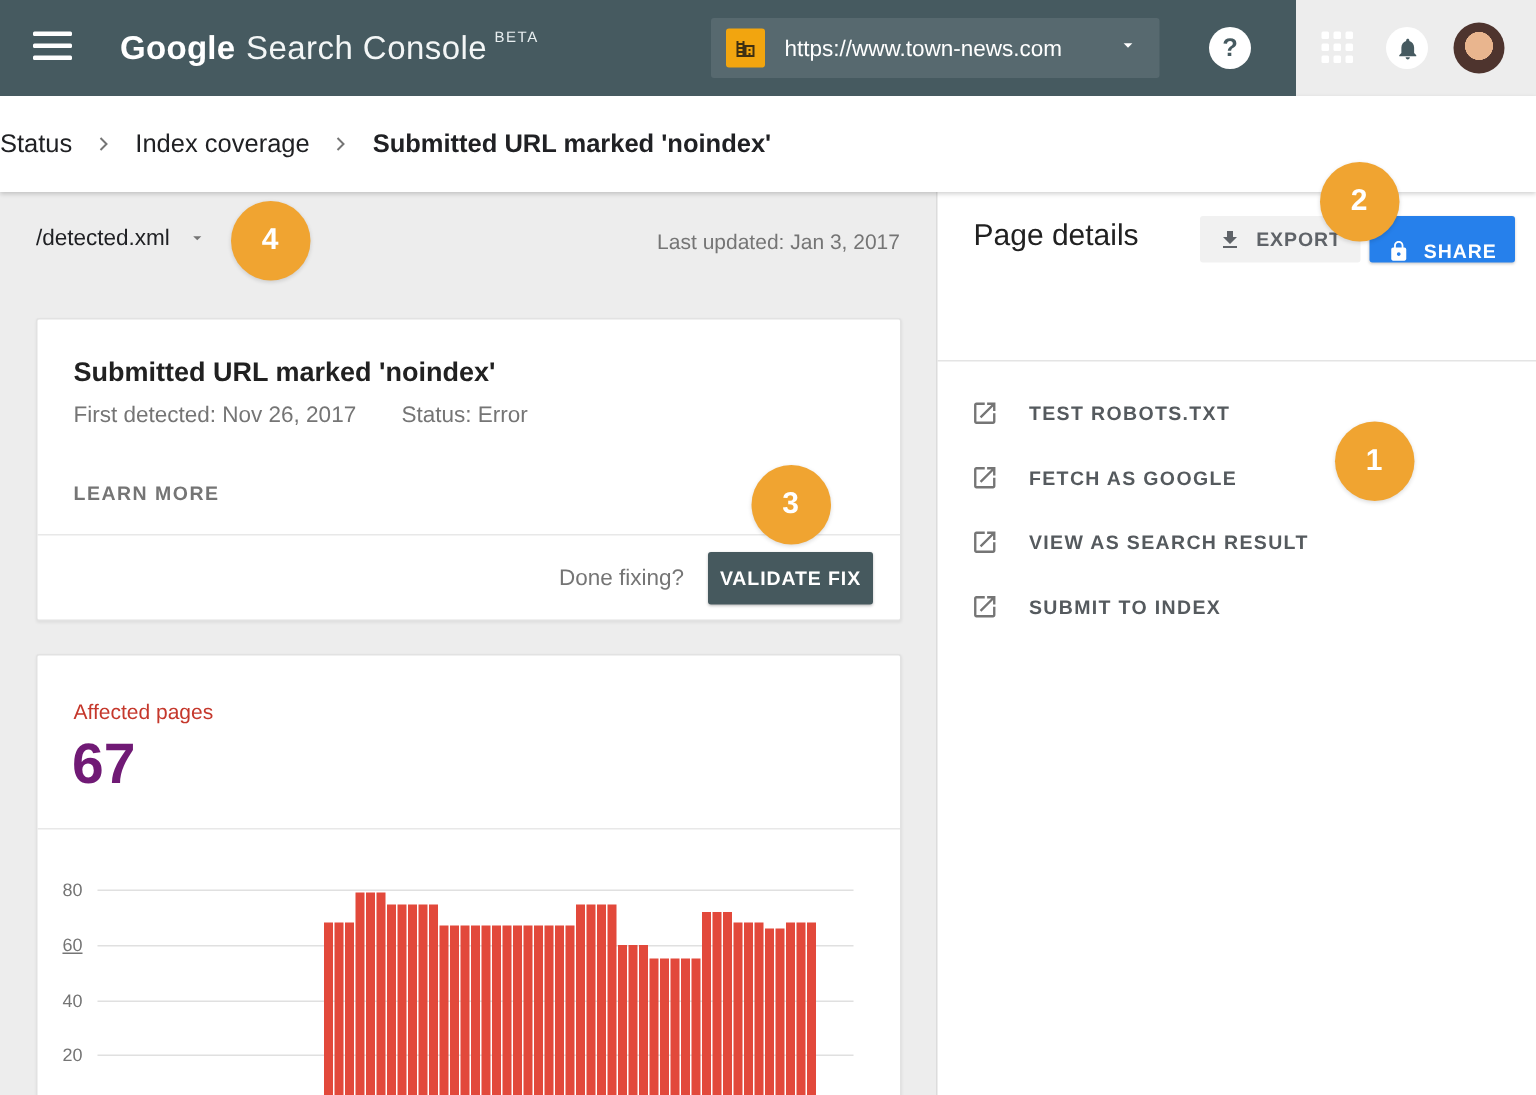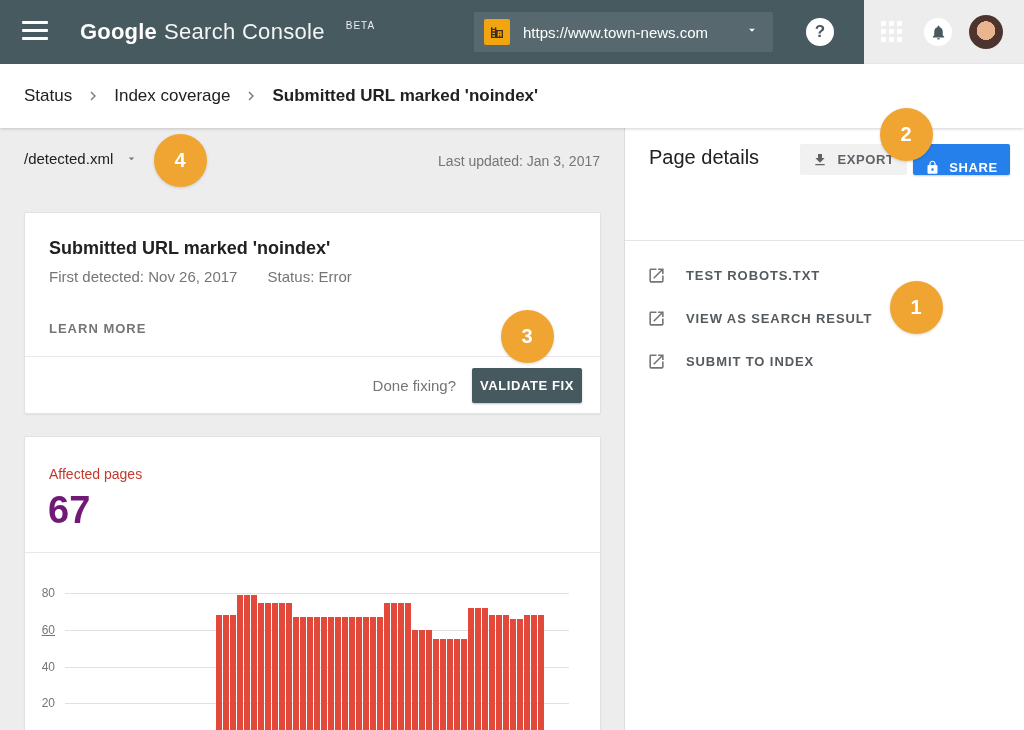--- a/index.html
+++ b/index.html
@@ -14,21 +14,21 @@
   
   .app-header {
     position:absolute; left:0; top:0; width:864px; height:64px;
     background:#465a60; z-index:40; display:flex; align-items:center;
   }
   .hamburger { position:absolute; left:22px; top:21px; width:26px; height:22px; cursor:pointer; }
   .hamburger span { display:block; height:3px; background:#fff; border-radius:1px; margin-bottom:5px; }
   .logo { position:absolute; left:80px; top:0; height:64px; display:flex; align-items:center; color:#fff; }
   .logo .g { font-size:22px; font-weight:700; letter-spacing:.2px; }
   .logo .sc { font-size:22px; font-weight:400; margin-left:7px; letter-spacing:.3px; color:#f3f6f6; }
-  .logo .beta { font-size:10px; letter-spacing:1px; margin-left:21px; position:relative; top:-7px; color:#e8eef0; }
+  .logo .beta { font-size:10px; letter-spacing:1px; margin-left:5px; position:relative; top:-7px; color:#e8eef0; }
 
   .prop-chip {
     position:absolute; left:474px; top:12px; width:299px; height:40px;
     background:#57696f; border-radius:2px; display:flex; align-items:center; cursor:pointer;
   }
   .prop-icon {
     width:26px; height:26px; margin-left:10px; background:#f2a50f; border-radius:2px;
     display:flex; align-items:center; justify-content:center;
   }
   .prop-url { color:#ffffff; font-size:15px; margin-left:13px; flex:1; white-space:nowrap; overflow:hidden; }
@@ -48,21 +48,21 @@
     position:absolute; left:969px; top:15px; width:34px; height:34px; border-radius:50%; cursor:pointer;
     background:radial-gradient(circle at 50% 46%, #e9b58e 0 37%, #4e342e 38% 100%);
     border:0; overflow:hidden;
   }
 
   
   .crumb-bar {
     position:absolute; left:0; top:64px; width:1024px; height:64px; background:#fff;
     box-shadow:0 1px 3px rgba(0,0,0,.18); z-index:30; display:flex; align-items:center;
   }
-  .crumb-bar .crumbs { display:flex; align-items:center; margin-left:24px; font-size:17px; color:#202124; }
+  .crumb-bar .crumbs { display:flex; align-items:center; font-size:17px; color:#202124; }
   .crumb { cursor:pointer; }
   .crumb.current { font-weight:700; cursor:default; }
   .crumb-sep { margin:0 13px; display:flex; align-items:center; }
 
   .btn-export {
     position:absolute; left:800px; top:80px; width:107px; height:31px; background:#f1f1f1;
     border:none; border-radius:2px; display:flex; align-items:center; justify-content:center;
     gap:9px; color:#5f6368; font-size:13px; font-weight:700; letter-spacing:.6px; cursor:pointer;
   }
   .btn-share {
@@ -307,20 +307,26 @@
       <div class="panel-link">
         <svg width="19" height="19" viewBox="0 0 24 24">
             <path fill="#757575" d="M19 19H5V5h7V3H5c-1.11 0-2 .9-2 2v14c0 1.1.89 2 2 2h14c1.1 0 2-.9 2-2v-7h-2v7zM14 3v2h3.59l-9.83 9.83 1.41 1.41L19 6.41V10h2V3h-7z"></path>
           </svg>
         <span class="lbl">TEST ROBOTS.TXT</span>
       </div>
       <div class="panel-link">
         <svg width="19" height="19" viewBox="0 0 24 24">
             <path fill="#757575" d="M19 19H5V5h7V3H5c-1.11 0-2 .9-2 2v14c0 1.1.89 2 2 2h14c1.1 0 2-.9 2-2v-7h-2v7zM14 3v2h3.59l-9.83 9.83 1.41 1.41L19 6.41V10h2V3h-7z"></path>
           </svg>
+        <span class="lbl">FETCH AS GOOGLE</span>
+      </div>
+      <div class="panel-link">
+        <svg width="19" height="19" viewBox="0 0 24 24">
+            <path fill="#757575" d="M19 19H5V5h7V3H5c-1.11 0-2 .9-2 2v14c0 1.1.89 2 2 2h14c1.1 0 2-.9 2-2v-7h-2v7zM14 3v2h3.59l-9.83 9.83 1.41 1.41L19 6.41V10h2V3h-7z"></path>
+          </svg>
         <span class="lbl">VIEW AS SEARCH RESULT</span>
       </div>
       <div class="panel-link">
         <svg width="19" height="19" viewBox="0 0 24 24">
             <path fill="#757575" d="M19 19H5V5h7V3H5c-1.11 0-2 .9-2 2v14c0 1.1.89 2 2 2h14c1.1 0 2-.9 2-2v-7h-2v7zM14 3v2h3.59l-9.83 9.83 1.41 1.41L19 6.41V10h2V3h-7z"></path>
           </svg>
         <span class="lbl">SUBMIT TO INDEX</span>
       </div>
     </div>
   </aside>

